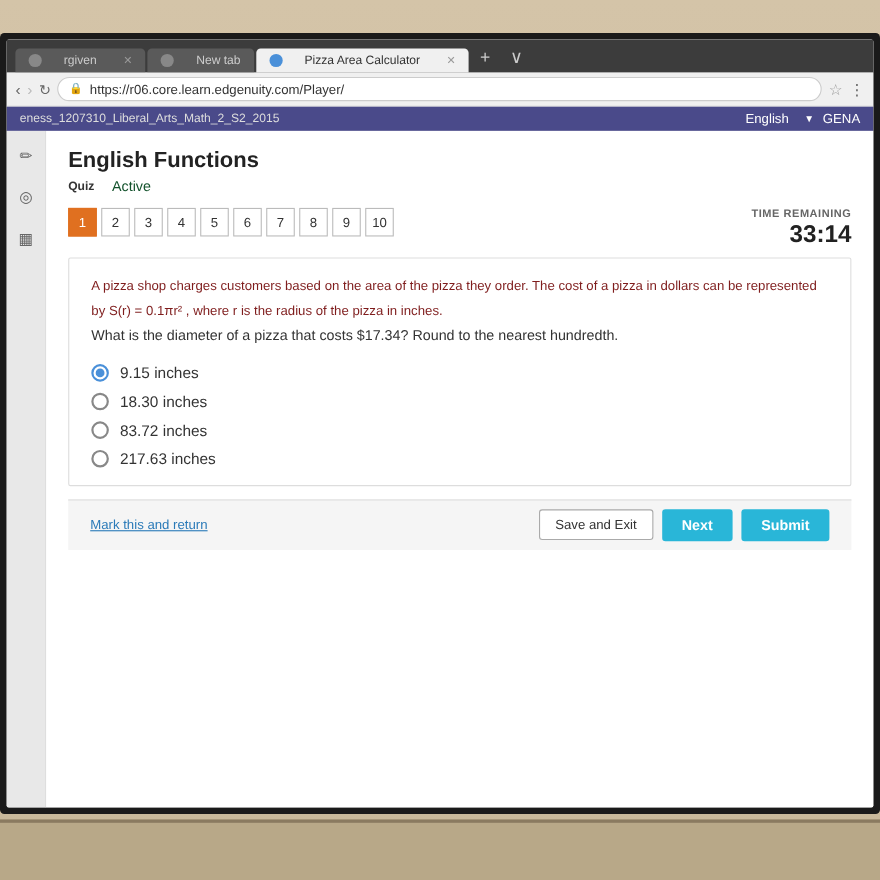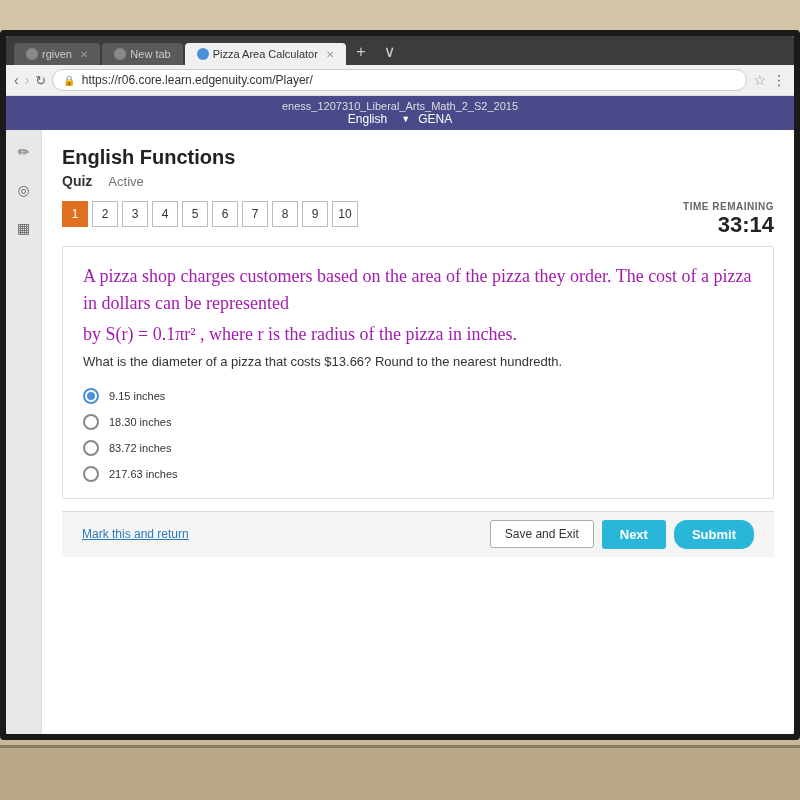--- a/index.html
+++ b/index.html
@@ -56,21 +56,21 @@
     }
 
     .tab {
       background: #5a5a5a;
       color: #ccc;
       font-size: 11px;
       padding: 5px 12px;
       border-radius: 4px 4px 0 0;
       display: flex;
       align-items: center;
-      gap: 4px;
+      gap: 20px;
       cursor: pointer;
       min-width: 80px;
     }
 
     .tab.active {
       background: #f0f0f0;
       color: #333;
     }
 
     .tab-icon {
@@ -129,21 +129,20 @@
     
     .edgenuity-topbar {
       background: #4a4a8a;
       color: white;
       padding: 4px 12px;
       font-size: 12px;
       display: flex;
       align-items: center;
       justify-content: space-between;
       flex-shrink: 0;
-      flex-direction: column;
     }
 
     .edgenuity-topbar-title {
       color: #ddd;
       font-size: 11px;
     }
 
     .edgenuity-topbar-right {
       display: flex;
       align-items: center;
@@ -215,28 +214,28 @@
     }
 
     .quiz-subtitle-row {
       display: flex;
       align-items: center;
       gap: 16px;
       margin-bottom: 10px;
     }
 
     .quiz-label {
-      font-size: 14px;
+      font-size: 11px;
       font-weight: bold;
       color: #333;
     }
 
     .quiz-active {
       font-size: 13px;
-      color: #737373;
+      color: #14532d;
     }
 
     
     .question-numbers {
       display: flex;
       align-items: center;
       gap: 4px;
     }
 
     .q-num-box {
@@ -288,47 +287,46 @@
     
     .question-box {
       background: white;
       border: 1px solid #ddd;
       border-radius: 2px;
       padding: 16px 20px;
       margin-bottom: 12px;
     }
 
     .question-text {
-      font-size: 18px;
-      color: #a21caf;
+      font-size: 12px;
+      color: #7f1d1d;
       line-height: 1.5;
       margin-bottom: 4px;
-      font-family: Liberation Serif, serif;
     }
 
     .question-sub {
       font-size: 13px;
       color: #333;
       line-height: 1.5;
       margin-bottom: 16px;
     }
 
     
     .answer-options {
       display: flex;
       flex-direction: column;
       gap: 10px;
       margin-top: 12px;
     }
 
     .answer-option {
       display: flex;
-      align-items: center;
+      align-items: flex-start;
       gap: 10px;
-      font-size: 11px;
+      font-size: 14px;
       color: #333;
       cursor: pointer;
     }
 
     .radio-btn {
       width: 16px;
       height: 16px;
       border-radius: 50%;
       border: 2px solid #888;
       display: flex;
@@ -393,21 +391,21 @@
       cursor: pointer;
     }
 
     .btn-submit {
       background: #29b6d8;
       border: none;
       color: white;
       font-size: 13px;
       font-weight: bold;
       padding: 7px 18px;
-      border-radius: 13px;
+      border-radius: 3px;
       cursor: pointer;
     }
 
     
     .keyboard-area {
       position: absolute;
       bottom: 0;
       left: 0;
       right: 0;
       height: 55px;
@@ -500,21 +498,21 @@
             </div>
             <div class="timer-section">
               <div class="timer-label">TIME REMAINING</div>
               <div class="timer-value">33:14</div>
             </div>
           </div>
 
           <div class="question-box">
             <div class="question-text">A pizza shop charges customers based on the area of the pizza they order. The cost of a pizza in dollars can be represented</div>
             <div class="question-text">by S(r) = 0.1πr² , where r is the radius of the pizza in inches.</div>
-            <div class="question-sub">What is the diameter of a pizza that costs $13.66? Round to the nearest hundredth.</div>
+            <div class="question-sub">What is the diameter of a pizza that costs $17.34? Round to the nearest hundredth.</div>
 
             <div class="answer-options">
 
               <div class="answer-option">
                 <div class="radio-btn selected">
                   <div class="radio-inner"></div>
                 </div>
                 <span>9.15 inches</span>
               </div>
 

